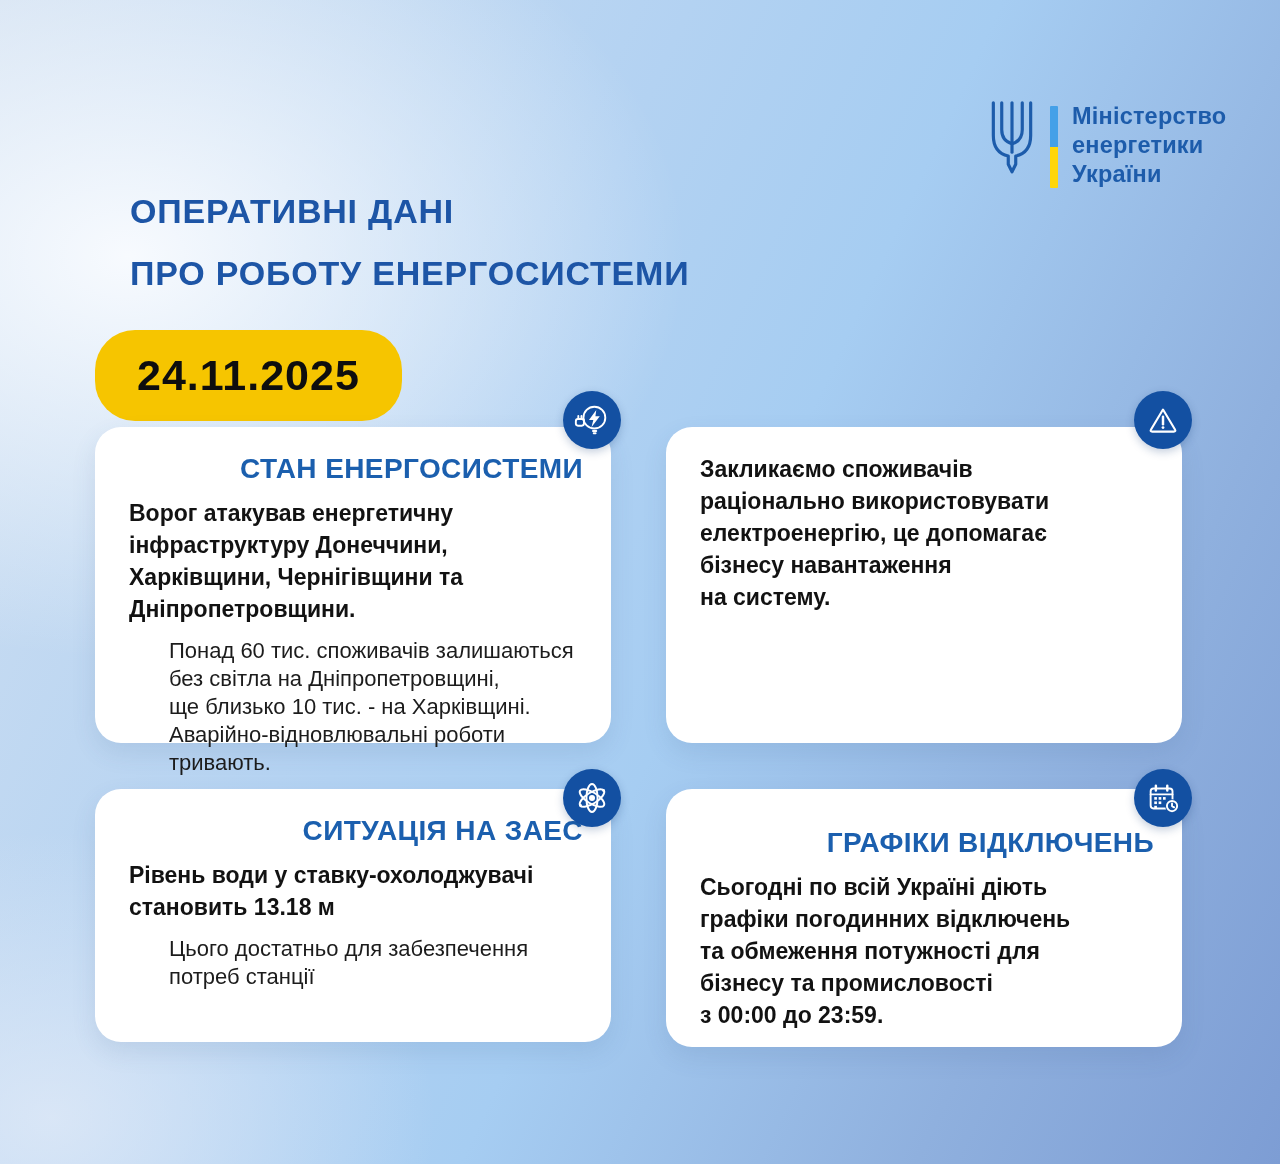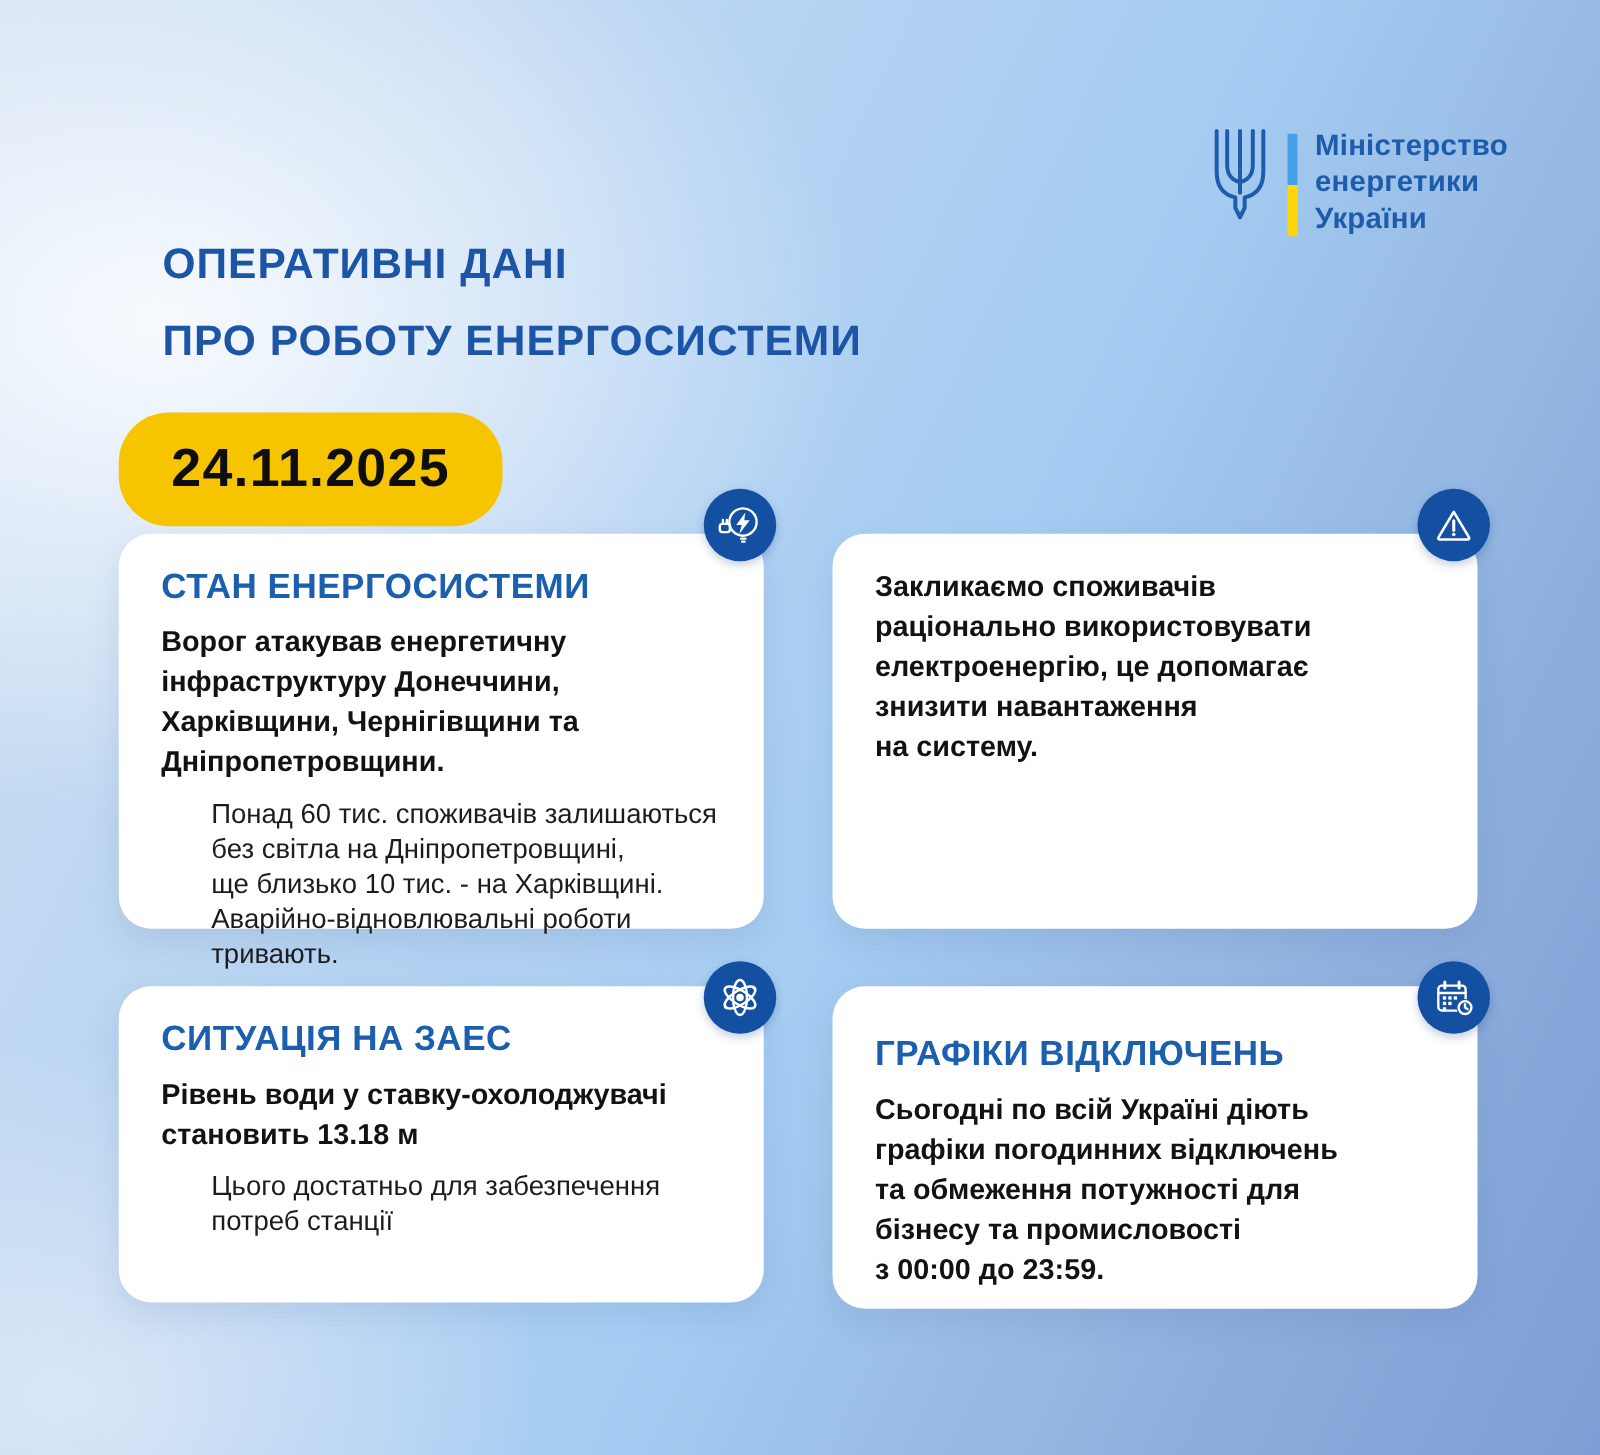--- a/index.html
+++ b/index.html
@@ -10,21 +10,21 @@
   }
   .poster {
     position:relative; width:1280px; height:1164px;
     background:
       radial-gradient(900px 650px at 10% 22%, rgba(250,252,255,0.95), rgba(250,252,255,0) 62%),
       radial-gradient(700px 520px at 4% 96%, rgba(228,236,248,0.75), rgba(228,236,248,0) 55%),
       linear-gradient(115deg,#cfdff1 0%,#b3d2f2 38%,#a6cdf2 55%,#8fb0de 80%,#7d9dd4 100%);
   }
 
   
-  .logo { position:absolute; left:964px; top:96px; display:flex; align-items:center; }
+  .logo { position:absolute; left:984px; top:96px; display:flex; align-items:flex-start; }
   .logo .trident { display:block; }
   .flagbar { width:8px; height:82px; margin:10px 0 0 10px; border-radius:1px;
     background:linear-gradient(to bottom, var(--flag-blue) 0 50%, var(--flag-yellow) 50% 100%); }
   .logo-text { margin:6px 0 0 14px; font-size:23.5px; line-height:29px; font-weight:700;
     color:var(--logo-blue); letter-spacing:0.2px; }
 
   
   .headline { position:absolute; left:130px; top:180px;
     font-size:34px; line-height:62px; font-weight:800; letter-spacing:0.8px;
     color:var(--accent-blue); }
@@ -43,21 +43,21 @@
     padding:26px 28px 0 34px; box-shadow:0 10px 24px rgba(60,90,140,0.12); }
   .card.r1 { height:316px; }
   .card.c3 { height:253px; }
   .card.c4 { height:258px; padding-top:38px; }
   .card-icon { position:absolute; width:58px; height:58px; border-radius:50%;
     background:var(--icon-circle-blue); display:flex; align-items:center; justify-content:center;
     box-shadow:0 3px 8px rgba(20,60,120,0.25); }
   .r1 .card-icon { top:-36px; right:-10px; }
   .r2 .card-icon { top:-20px; right:-10px; }
   .card-title { font-size:28px; font-weight:800; letter-spacing:0.4px;
-    color:var(--card-title-blue); margin-bottom:12px; }
+    color:var(--card-title-blue); margin-bottom:12px;text-align:right; }
   .card-lead { font-size:23px; line-height:32px; font-weight:700; color:#121212;
     white-space:pre-line; }
   .card-body { font-size:22px; line-height:28px; font-weight:400; color:#1c1c1c;
     margin-top:12px; white-space:pre-line;margin-left:40px; }
   .icon-svg { stroke:#fff; fill:none; stroke-width:2; stroke-linecap:round; stroke-linejoin:round; }
 </style>
 </head>
 <body>
 
 <div class="poster">
@@ -107,21 +107,21 @@
       <div class="card-icon">
         <svg class="icon-svg" width="38" height="38" viewBox="0 0 40 40">
           <path d="M20 9 L32.6 30 q1.3 2.2 -1.3 2.2 H8.7 q-2.6 0 -1.3 -2.2 Z" stroke-width="2.2"></path>
           <path d="M20 16.5 v8" stroke-width="2.6"></path>
           <circle cx="20" cy="28" r="1.5" fill="#fff" stroke="none"></circle>
         </svg>
       </div>
       <p class="card-lead">Закликаємо споживачів
 раціонально використовувати
 електроенергію, це допомагає
-знизити навантаження
+бізнесу навантаження
 на систему.</p>
     </section>
 
     <section class="card r2 c3">
       <div class="card-icon">
         <svg class="icon-svg" width="40" height="40" viewBox="0 0 40 40" stroke-width="1.8">
           <ellipse cx="20" cy="20" rx="14" ry="5.6" transform="rotate(-32 20 20)"></ellipse>
           <ellipse cx="20" cy="20" rx="14" ry="5.6" transform="rotate(32 20 20)"></ellipse>
           <ellipse cx="20" cy="20" rx="14" ry="5.6" transform="rotate(90 20 20)"></ellipse>
           <circle cx="20" cy="20" r="3" fill="#fff" stroke="none"></circle>

